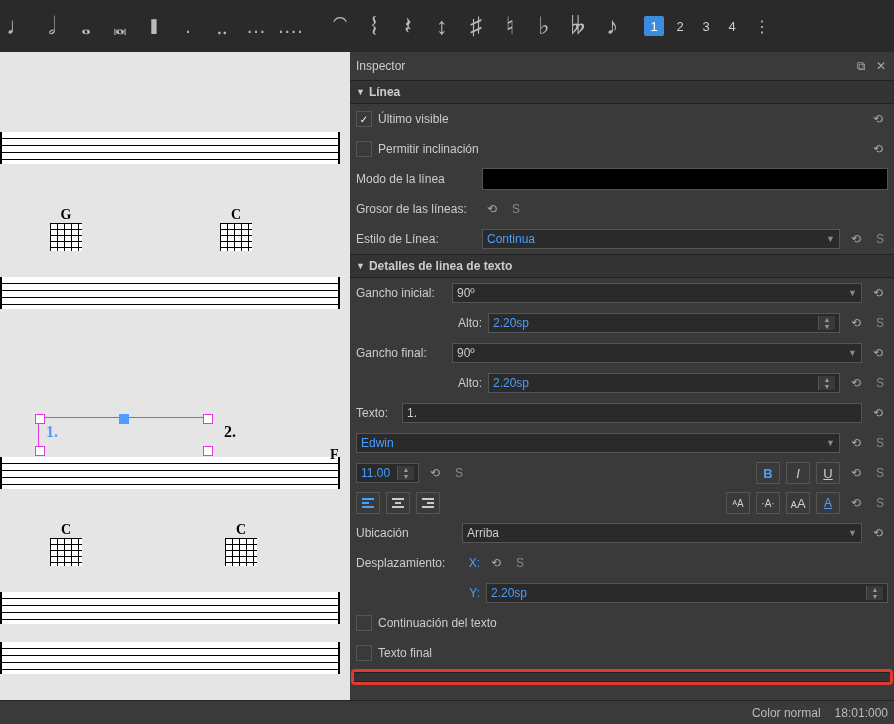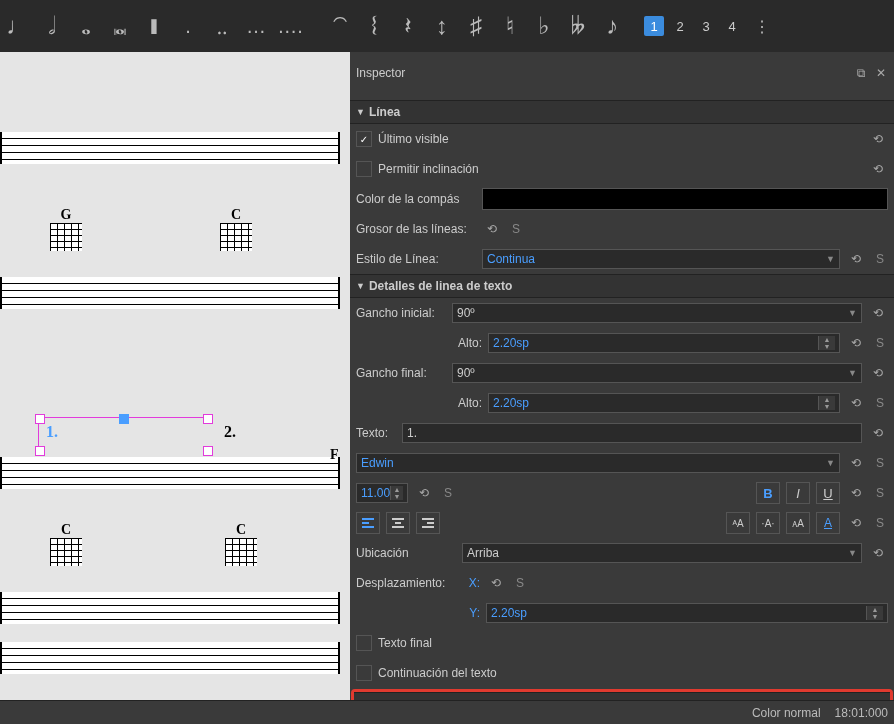--- a/index.html
+++ b/index.html
@@ -12,21 +12,21 @@
 .staff-row{position:absolute;left:0;width:340px;background:#fff}
 .staff-lines{height:32px;position:relative;background:repeating-linear-gradient(to bottom,transparent 0,transparent 6px,#000 6px,#000 7px);border-left:2px solid #000;border-right:2px solid #000}
 .chord-box{position:absolute;display:flex;flex-direction:column;align-items:center}
 .chord-label{font-family:'Times New Roman',serif;font-size:14px;font-weight:bold;color:#000}
 .chord-grid{width:32px;height:28px;background:repeating-linear-gradient(to right,#000 0,#000 1px,transparent 1px,transparent 7px),repeating-linear-gradient(to bottom,#000 0,#000 1px,transparent 1px,transparent 6px);background-color:#fff}
 .volta{position:absolute;border:1px solid #e23bdc;top:0;height:34px;border-right:none;border-bottom:none}
 .volta-label{position:absolute;font-family:'Times New Roman',serif;font-weight:bold;font-size:16px}
 .volta-handle{position:absolute;width:8px;height:8px;background:#fff;border:1px solid #e23bdc}
 
 .inspector{position:absolute;left:350px;top:52px;width:544px;height:648px;background:#3a3a3a;overflow:hidden}
-.insp-title{height:20px;padding:14px 6px;font-size:12px;display:flex;gap:6px;background:#3a3a3a}
+.insp-title{height:20px;padding:4px 6px;font-size:12px;display:flex;align-items:center;gap:6px;background:#3a3a3a}
 .insp-title .spacer{flex:1}
 .section-hdr{background:#333;padding:4px 6px;display:flex;align-items:center;gap:4px;font-weight:bold;border-top:1px solid #222;border-bottom:1px solid #222}
 .section-hdr .tri{font-size:9px}
 .row{display:flex;align-items:center;padding:3px 6px;gap:6px;min-height:24px}
 .row-label{color:#ccc;white-space:nowrap}
 .chk{width:14px;height:14px;border:1px solid #555;background:#3a3a3a;display:flex;align-items:center;justify-content:center;font-size:10px;color:#fff}
 .chk.checked::after{content:'✓'}
 .input-dark{background:#2a2a2a;border:1px solid #555;height:20px;padding:0 4px;color:#4a9eff;display:flex;align-items:center;justify-content:space-between;box-sizing:border-box}
 .input-dark .dd{color:#888;font-size:9px}
 .spinner{width:16px;background:#3a3a3a;border-left:1px solid #555;display:flex;flex-direction:column}
@@ -146,21 +146,21 @@
     <span class="flex1"></span>
     <span class="reset-btn">⟲</span>
   </div>
   <div class="row">
     <span class="chk"></span>
     <span class="row-label">Permitir inclinación</span>
     <span class="flex1"></span>
     <span class="reset-btn">⟲</span>
   </div>
   <div class="row">
-    <span class="row-label" style="width:120px">Color de la compás</span>
+    <span class="row-label" style="width:120px">Modo de la línea</span>
     <div class="color-swatch"></div>
   </div>
   <div class="row">
     <span class="row-label" style="width:120px">Grosor de las líneas:</span>
     <span class="reset-btn">⟲</span>
     <span class="s-btn">S</span>
   </div>
   <div class="row">
     <span class="row-label" style="width:120px">Estilo de Línea:</span>
     <div class="input-dark flex1">
@@ -228,21 +228,21 @@
   </div>
   <div class="row">
     <div class="input-dark flex1">
       <span>Edwin</span>
       <span class="dd">▼</span>
     </div>
     <span class="reset-btn">⟲</span>
     <span class="s-btn">S</span>
   </div>
   <div class="row">
-    <div class="input-dark" style="width:52px">
+    <div class="input-dark" style="width:63px">
       <span>11.00</span>
       <div class="spinner">
           <span>▲</span>
           <span>▼</span>
         </div>
     </div>
     <span class="reset-btn">⟲</span>
     <span class="s-btn">S</span>
     <span class="flex1"></span>
     <div class="fmt-btn active">
@@ -269,21 +269,21 @@
         </svg>
       </div>
     <div class="align-btn">
         <svg width="14" height="12">
           <path d="M1 2h12M6 6h7M1 10h12" stroke="#ccc" stroke-width="2"></path>
         </svg>
       </div>
     <span class="flex1"></span>
     <div class="fmt-btn" style="font-size:10px">ᴬA</div>
     <div class="fmt-btn" style="font-size:10px">·A·</div>
-    <div class="fmt-btn" style="font-size:10px">ᴀA</div>
+    <div class="fmt-btn" style="font-size:13px">ᴀA</div>
     <div class="fmt-btn active" style="font-size:12px">
         <u>A</u>
       </div>
     <span class="reset-btn">⟲</span>
     <span class="s-btn">S</span>
   </div>
 
   <div class="row">
     <span class="row-label" style="width:100px">Ubicación</span>
     <div class="input-dark flex1" style="color:#ccc">
@@ -305,25 +305,25 @@
       <span>2.20sp</span>
       <div class="spinner">
           <span>▲</span>
           <span>▼</span>
         </div>
     </div>
   </div>
 
   <div class="row">
     <span class="chk"></span>
+    <span class="row-label">Continuación del texto</span>
+  </div>
+  <div class="row">
+    <span class="chk"></span>
     <span class="row-label">Texto final</span>
-  </div>
-  <div class="row">
-    <span class="chk"></span>
-    <span class="row-label">Continuación del texto</span>
   </div>
 
   <div class="highlight-box">
     <div class="section-hdr">
       
       
     </div>
 
   </div>
 </div>

